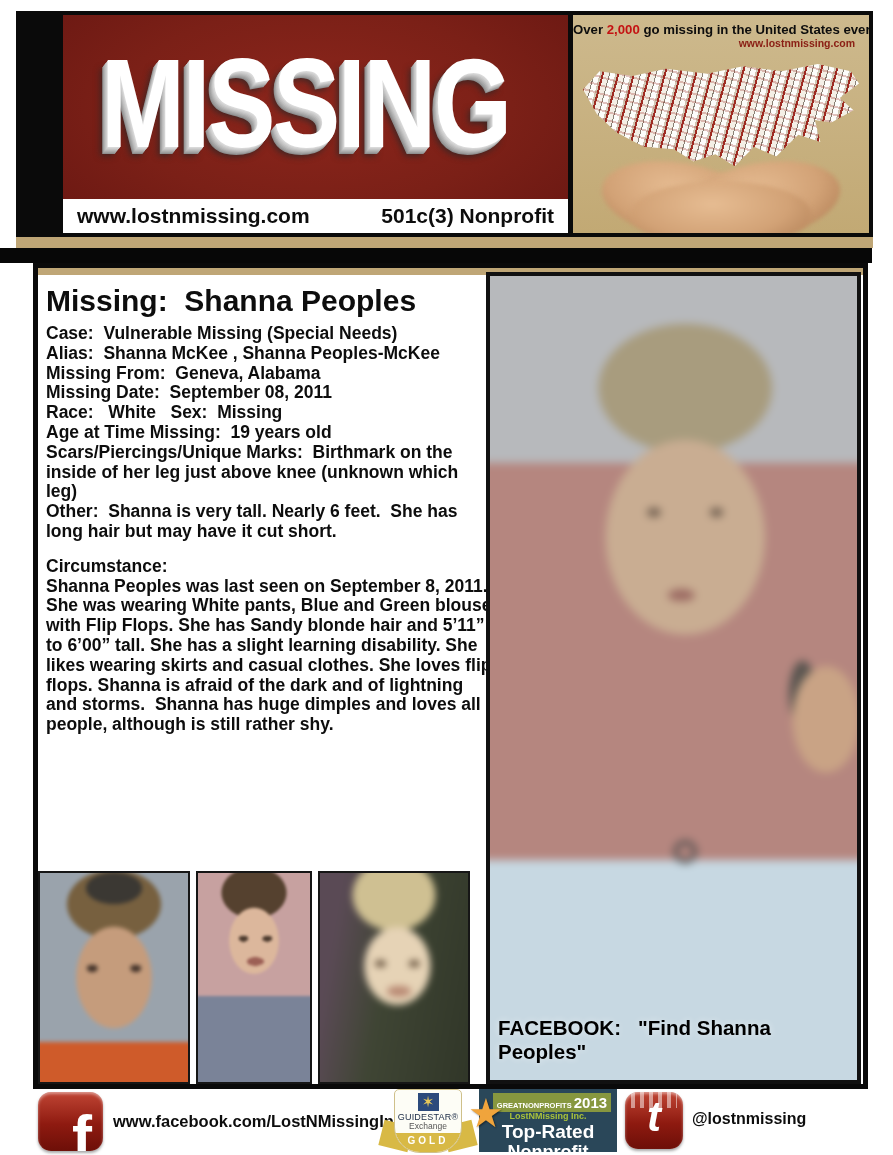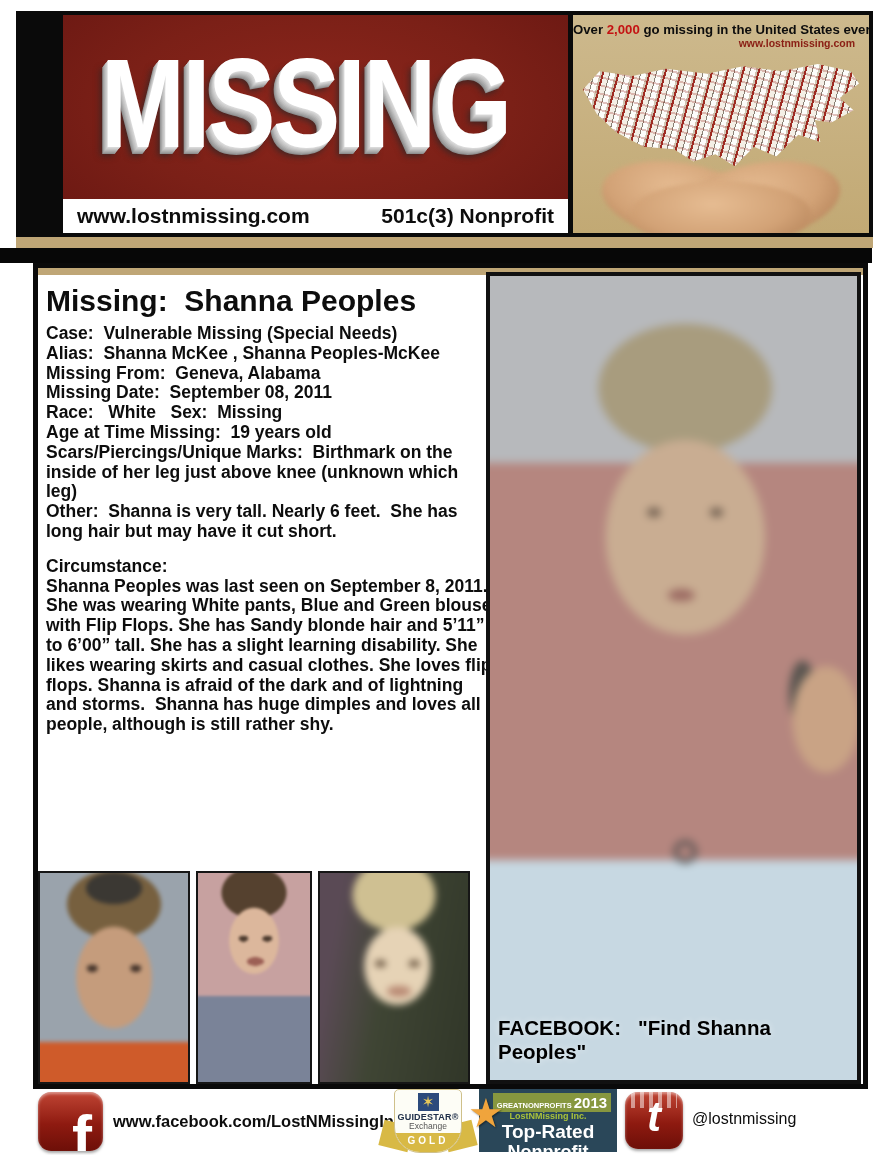--- a/index.html
+++ b/index.html
@@ -117,31 +117,31 @@
   .social-icon{position:absolute;border-radius:13px;overflow:hidden;
     background:linear-gradient(#c04534,#8e1a10 55%,#6d0f08);
     box-shadow:inset 0 2px 3px rgba(255,255,255,.45),0 2px 3px rgba(0,0,0,.35);}
   .fb-icon{left:38px;top:1092px;width:65px;height:59px;}
   .fb-f{position:absolute;right:11px;bottom:-16px;font-size:60px;font-weight:bold;color:#fff;line-height:1;}
   .fb-url{position:absolute;left:113px;top:1112px;font-size:16.5px;font-weight:bold;white-space:pre;}
   .tw-icon{left:625px;top:1092px;width:58px;height:57px;}
   .tw-stripes{position:absolute;left:6px;right:6px;top:0;height:16px;
     background:repeating-linear-gradient(90deg,rgba(255,255,255,.5) 0 4px,rgba(0,0,0,0) 4px 9px);}
   .tw-t{position:absolute;left:0;right:0;top:4px;text-align:center;font-size:42px;font-weight:bold;color:#fff;line-height:1;font-style:italic;}
-  .tw-handle{position:absolute;left:692px;top:1110px;font-size:16px;font-weight:normal;white-space:pre;}
+  .tw-handle{position:absolute;left:692px;top:1110px;font-size:16px;font-weight:bold;white-space:pre;}
   .gs-badge{position:absolute;left:383px;top:1089px;width:90px;height:66px;}
   .gs-ribbon{position:absolute;bottom:6px;width:30px;height:26px;background:#d8b945;}
   .gs-ribbon.l{left:-2px;transform:rotate(14deg);}
   .gs-ribbon.r{right:-2px;transform:rotate(-14deg);}
   .gs-shield{position:absolute;left:11px;right:11px;top:0;bottom:2px;background:#fdfdf6;
     border:1px solid #cfc08a;border-radius:5px 5px 26px 26px;overflow:hidden;
     display:flex;flex-direction:column;align-items:center;}
   .gs-square{width:21px;height:21px;background:#2c4a7c;color:#e8c85a;margin-top:3px;
     display:flex;align-items:center;justify-content:center;font-size:15px;}
-  .gs-name{font-size:9px;font-weight:bold;color:#20304a;letter-spacing:.2px;margin-top:1px;white-space:pre;}
+  .gs-name{font-size:9px;font-weight:normal;color:#20304a;letter-spacing:.2px;margin-top:1px;white-space:pre;}
   .gs-exchange{font-size:8.5px;color:#555;line-height:1;}
   .gs-gold{width:100%;background:#d8b945;color:#fff;text-align:center;font-size:10px;
     font-weight:bold;letter-spacing:3px;padding:2px 0 13px;margin-top:2px;}
   .gn-badge{position:absolute;left:479px;top:1089px;width:138px;height:63px;background:#2a4759;
     text-align:center;color:#fff;overflow:visible;}
   .gn-top{background:#87973f;margin:4px 6px 0 14px;font-size:7.5px;font-weight:bold;color:#fff;
     padding:1px 0;white-space:pre;}
   .gn-top .yr{font-size:15px;}
   .gn-org{color:#a9c23a;font-size:9px;font-weight:bold;line-height:1.1;}
   .gn-line1{font-size:19px;font-weight:bold;line-height:1.05;}

